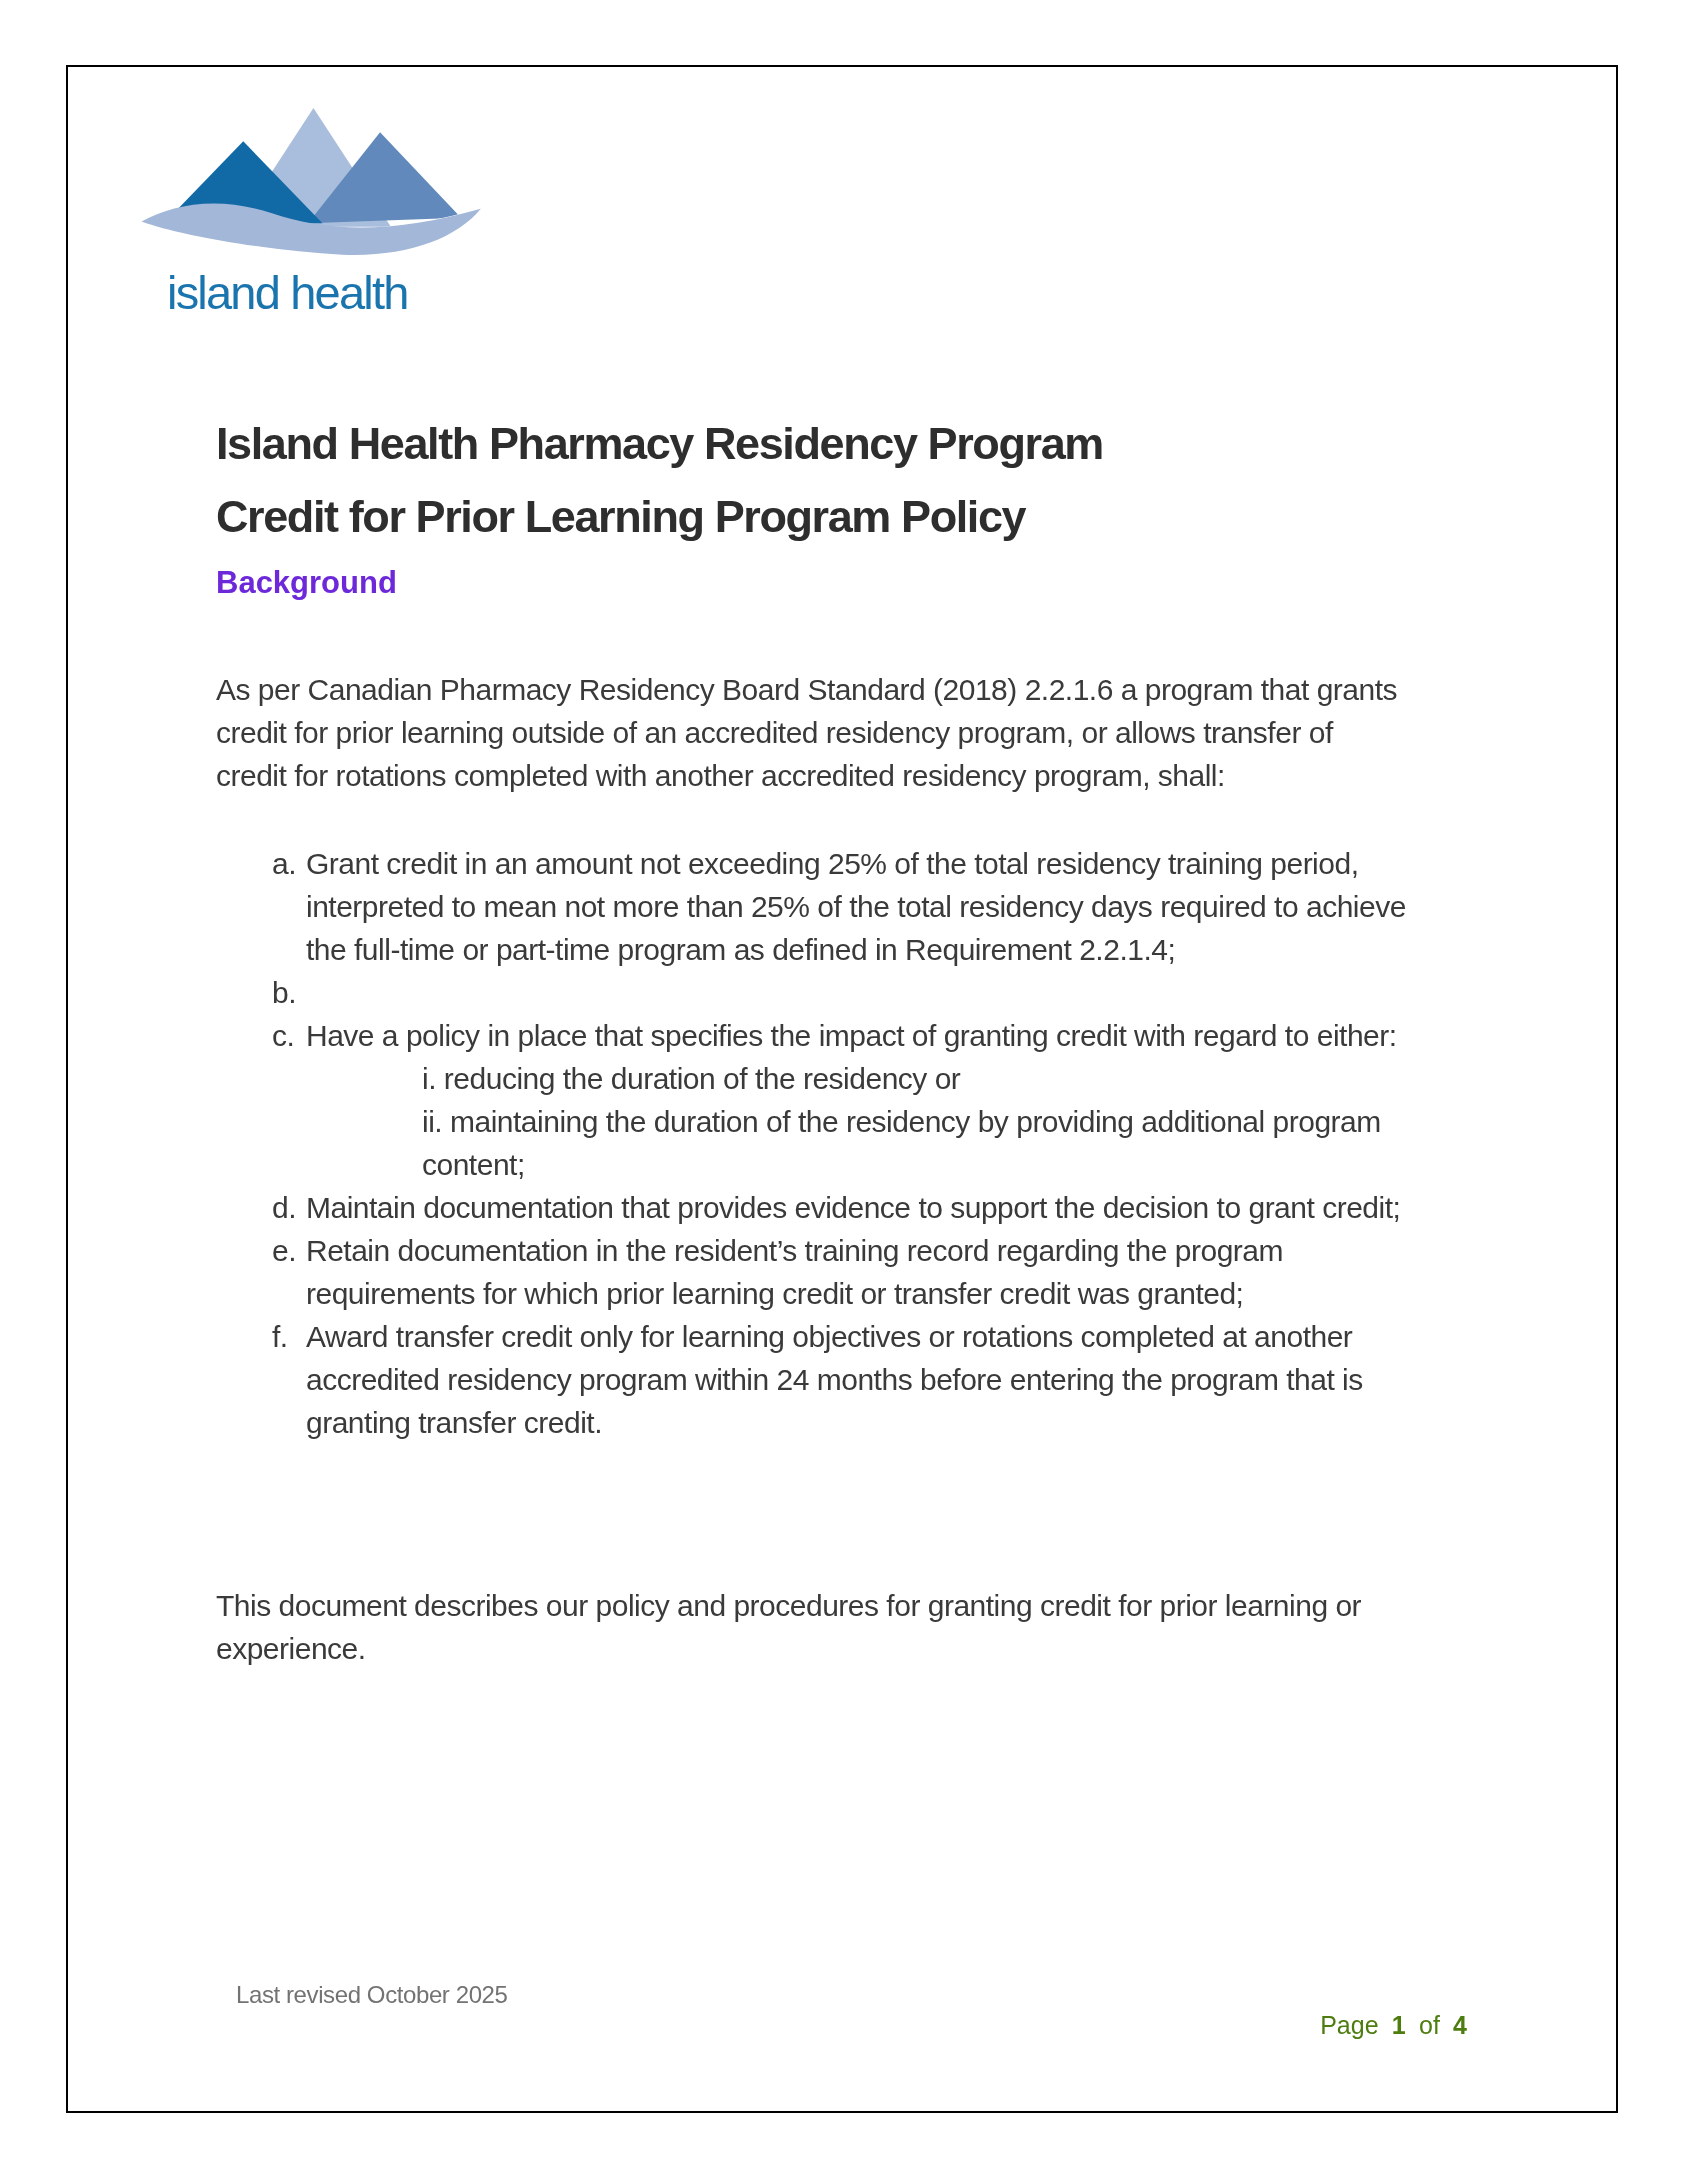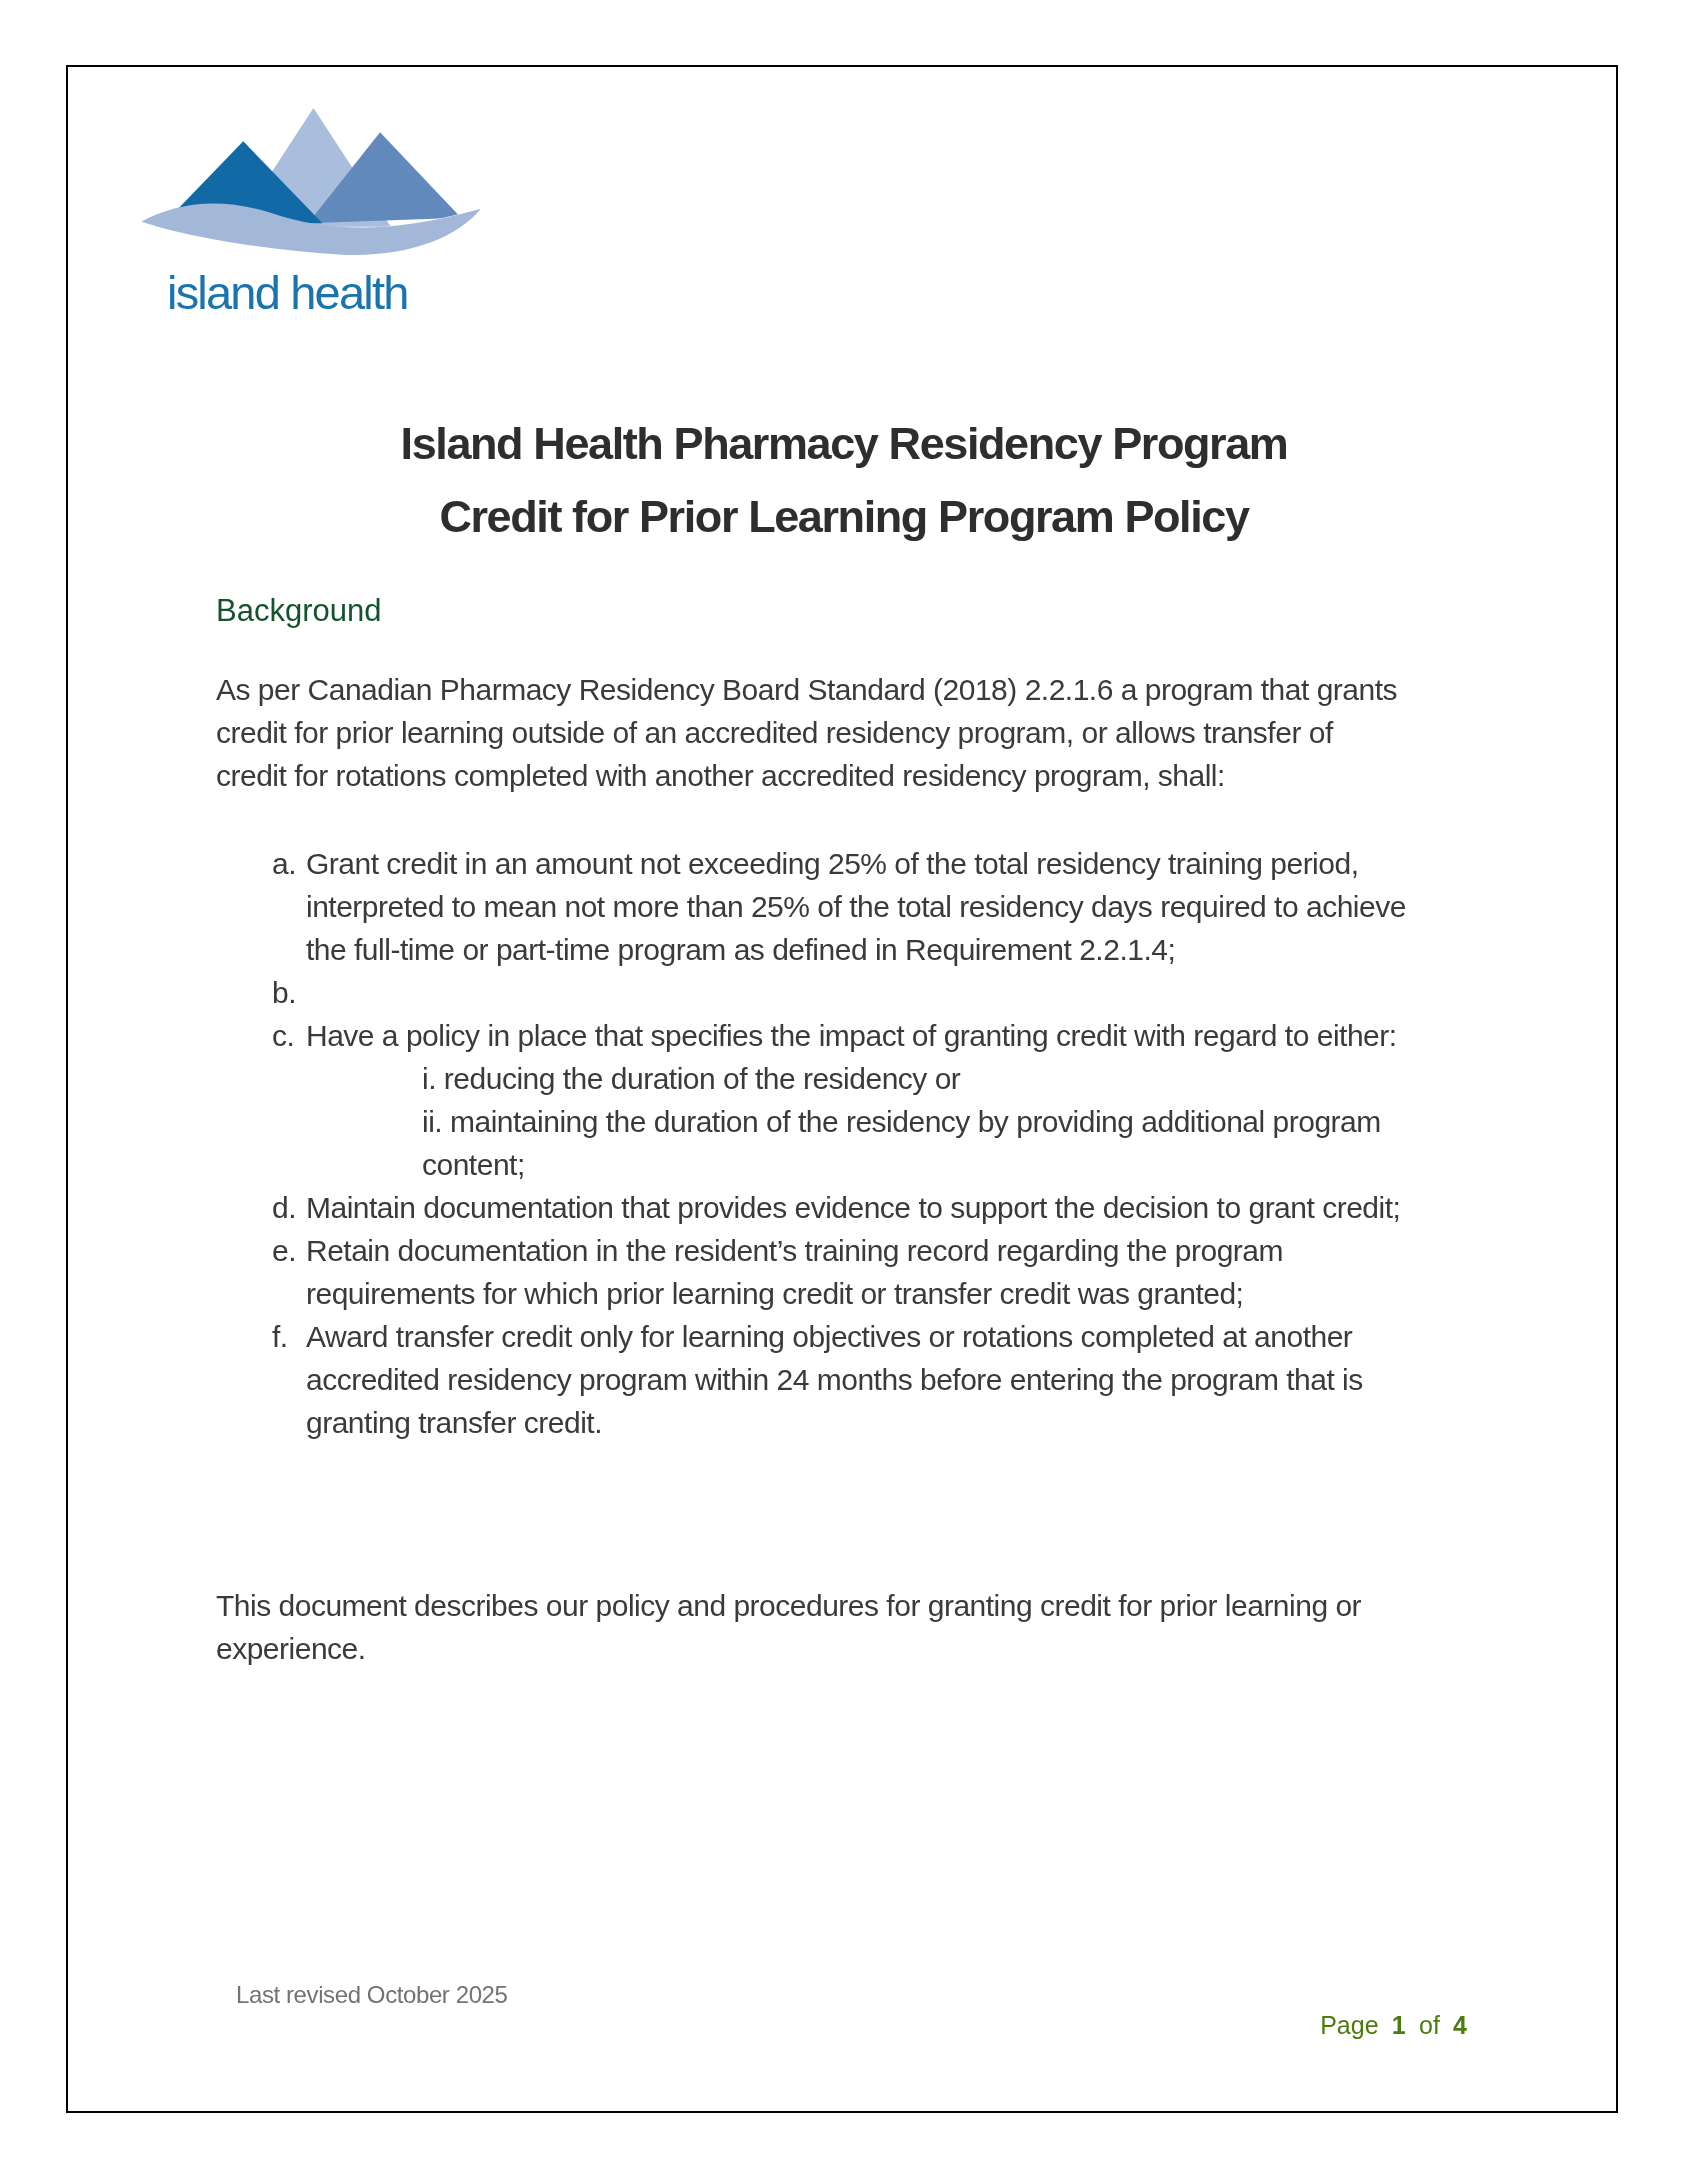--- a/index.html
+++ b/index.html
@@ -40,35 +40,35 @@
     font-weight: normal;
     letter-spacing: -1.8px;
     color: #1a74ad;
     white-space: pre;
   }
   .doc-title {
     position: absolute;
     left: 216px;
     top: 407px;
     width: 1256px;
-    text-align: center;
+    text-align: left;
     font-size: 45px;
     font-weight: bold;
     letter-spacing: -1.4px;
     line-height: 73px;
     color: #2e2e2e;
   }
   .section-heading {
     position: absolute;
     left: 216px;
-    top: 590px;
+    top: 562px;
     font-size: 31px;
-    font-weight: normal;
+    font-weight: bold;
     line-height: 42px;
-    color: #14532d;
+    color: #6d28d9;
   }
   .body-text {
     font-size: 30px;
     line-height: 43px;
     letter-spacing: -0.5px;
     color: #3a3a3a;
     white-space: pre;
   }
   .intro-paragraph {
     position: absolute;

